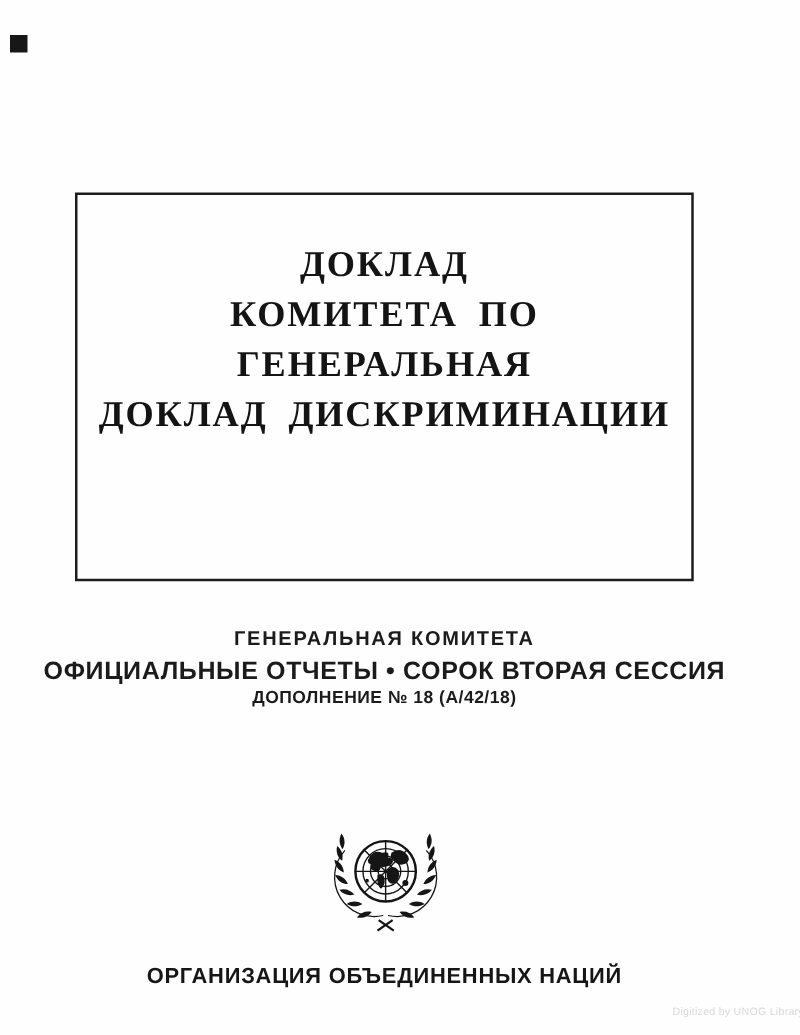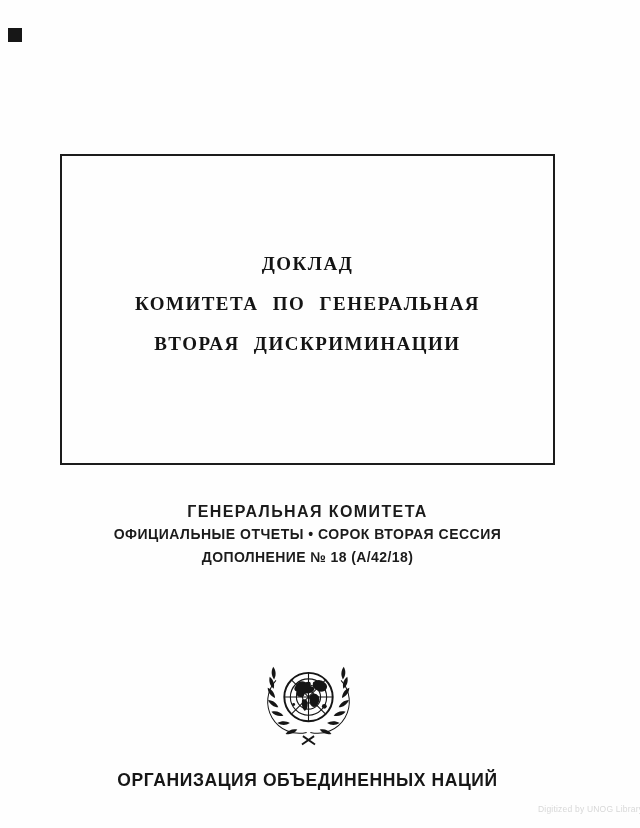--- a/index.html
+++ b/index.html
@@ -17,35 +17,35 @@
     background:#171717;
   }
 
   
   .title-box{
     position:absolute;left:60px;top:154px;width:495px;height:311px;
     border:2px solid #1c1c1c;box-sizing:border-box;
     text-align:center;
   }
   .title-lines{
-    margin-top:88px;
+    margin-top:36px;
     font-family:"Liberation Serif", serif;
     font-weight:bold;
-    font-size:19px;
+    font-size:29px;
     line-height:40px;
     letter-spacing:1.5px;
     word-spacing:8px;
     color:#141414;
   }
 
   
   .centercol{position:absolute;left:0;width:615px;text-align:center;}
 
   .ga-title{top:503px;font-size:16px;font-weight:bold;letter-spacing:1.4px;}
-  .ga-sub{top:526px;font-size:14px;font-weight:bold;letter-spacing:0.5px;}
+  .ga-sub{top:526px;font-size:20px;font-weight:bold;letter-spacing:0.5px;}
   .ga-supp{top:549px;font-size:14px;font-weight:bold;letter-spacing:0.4px;}
 
   .emblem{position:absolute;left:262px;top:656px;width:93px;height:97px;}
 
   .org-name{top:770px;font-size:17.5px;font-weight:bold;letter-spacing:0.6px;color:#161616;}
 
   .watermark{
     position:absolute;left:538px;top:804px;
     font-size:8.5px;color:#d8d8d8;letter-spacing:0.2px;
     white-space:nowrap;
@@ -55,21 +55,21 @@
 <body>
 
 <div class="page">
 
   <div class="scan-mark"></div>
 
   <div class="title-box">
     <div class="title-lines">
       <div>ДОКЛАД</div>
       <div>КОМИТЕТА ПО ГЕНЕРАЛЬНАЯ</div>
-      <div>ВТОРАЯ ДИСКРИМИНАЦИИ</div>
+      <div>ДОКЛАД ДИСКРИМИНАЦИИ</div>
     </div>
   </div>
 
   <div class="centercol ga-title">ГЕНЕРАЛЬНАЯ КОМИТЕТА</div>
   <div class="centercol ga-sub">ОФИЦИАЛЬНЫЕ ОТЧЕТЫ • СОРОК ВТОРАЯ СЕССИЯ</div>
   <div class="centercol ga-supp">ДОПОЛНЕНИЕ № 18 (A/42/18)</div>
 
   <svg class="emblem" viewBox="0 0 100 100" xmlns="http://www.w3.org/2000/svg" aria-hidden="true">
     <defs>
       <clipPath id="globeclip">

